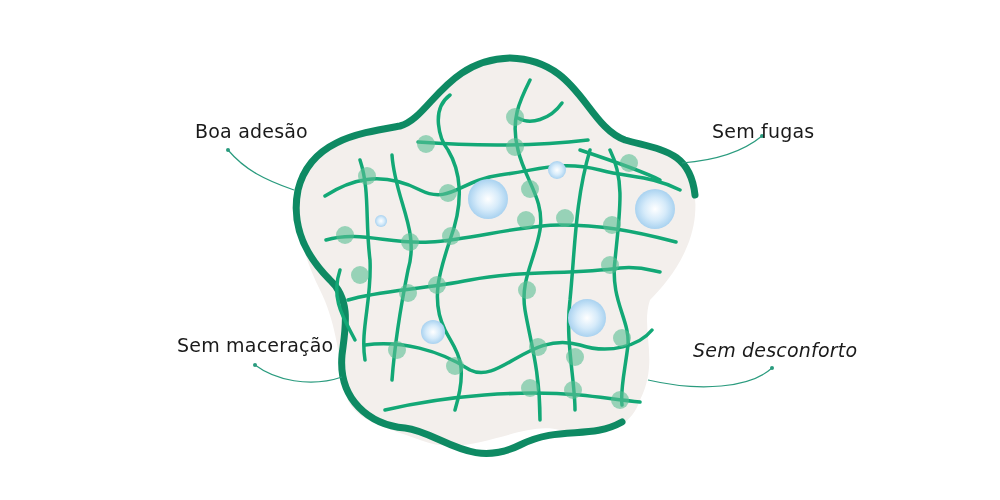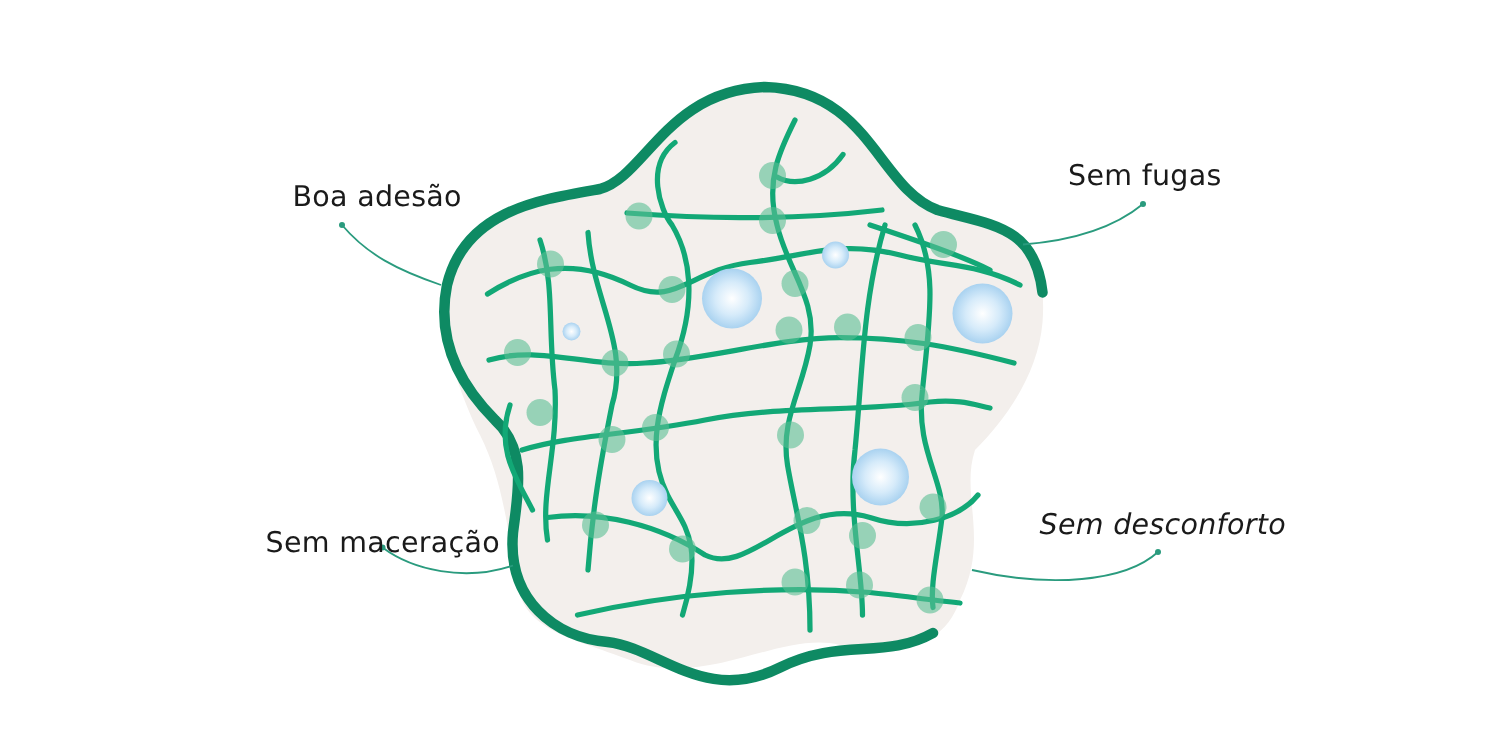--- a/index.html
+++ b/index.html
@@ -92,15 +92,15 @@
     <circle cx="488" cy="199" r="20"></circle>
     <circle cx="557" cy="170" r="9"></circle>
     <circle cx="381" cy="221" r="6"></circle>
     <circle cx="655" cy="209" r="20"></circle>
     <circle cx="433" cy="332" r="12"></circle>
     <circle cx="587" cy="318" r="19"></circle>
   </g>
 </svg>
 
 <div class="label" style="left:173px; top:120px;margin-left:22px;">Boa adesão</div>
-<div class="label" style="left:712px; top:106px;">Sem fugas</div>
-<div class="label" style="left:177px; top:351px;">Sem maceração</div>
+<div class="label" style="left:712px; top:120px;">Sem fugas</div>
+<div class="label" style="left:177px; top:334px;">Sem maceração</div>
 <div class="label" style="left:693px; top:339px;font-style:italic;">Sem desconforto</div>
 
 </body></html>

